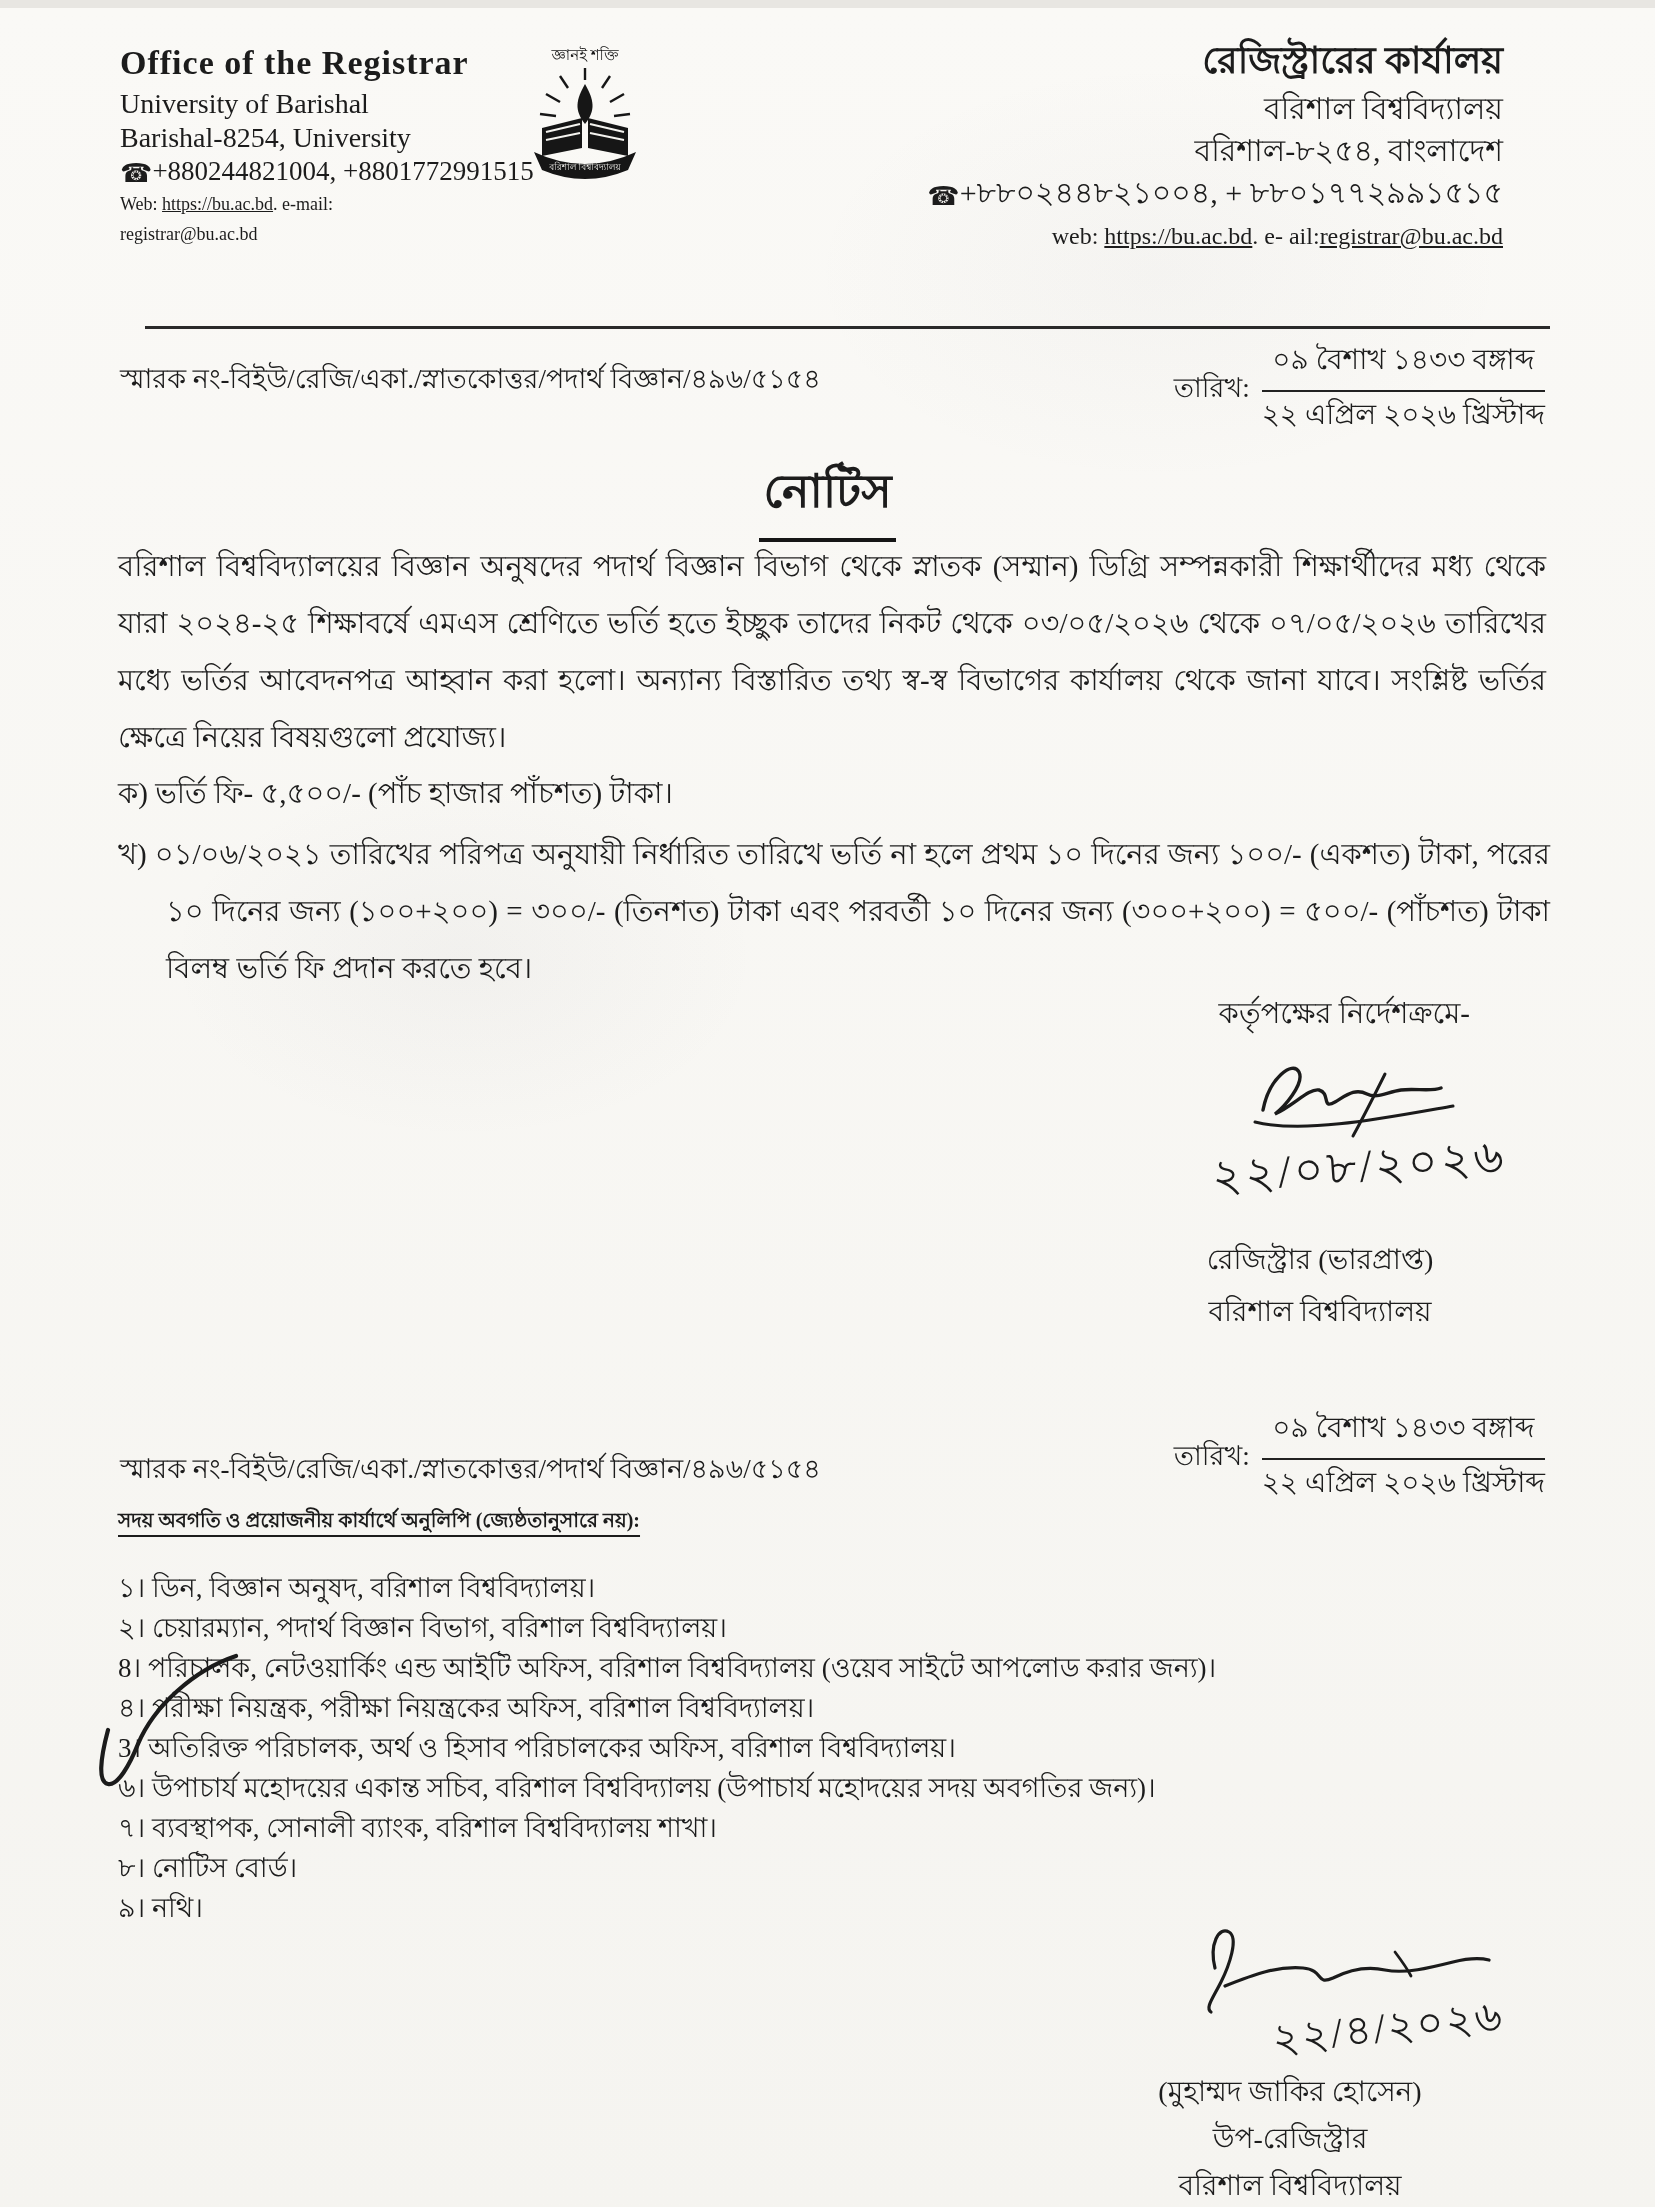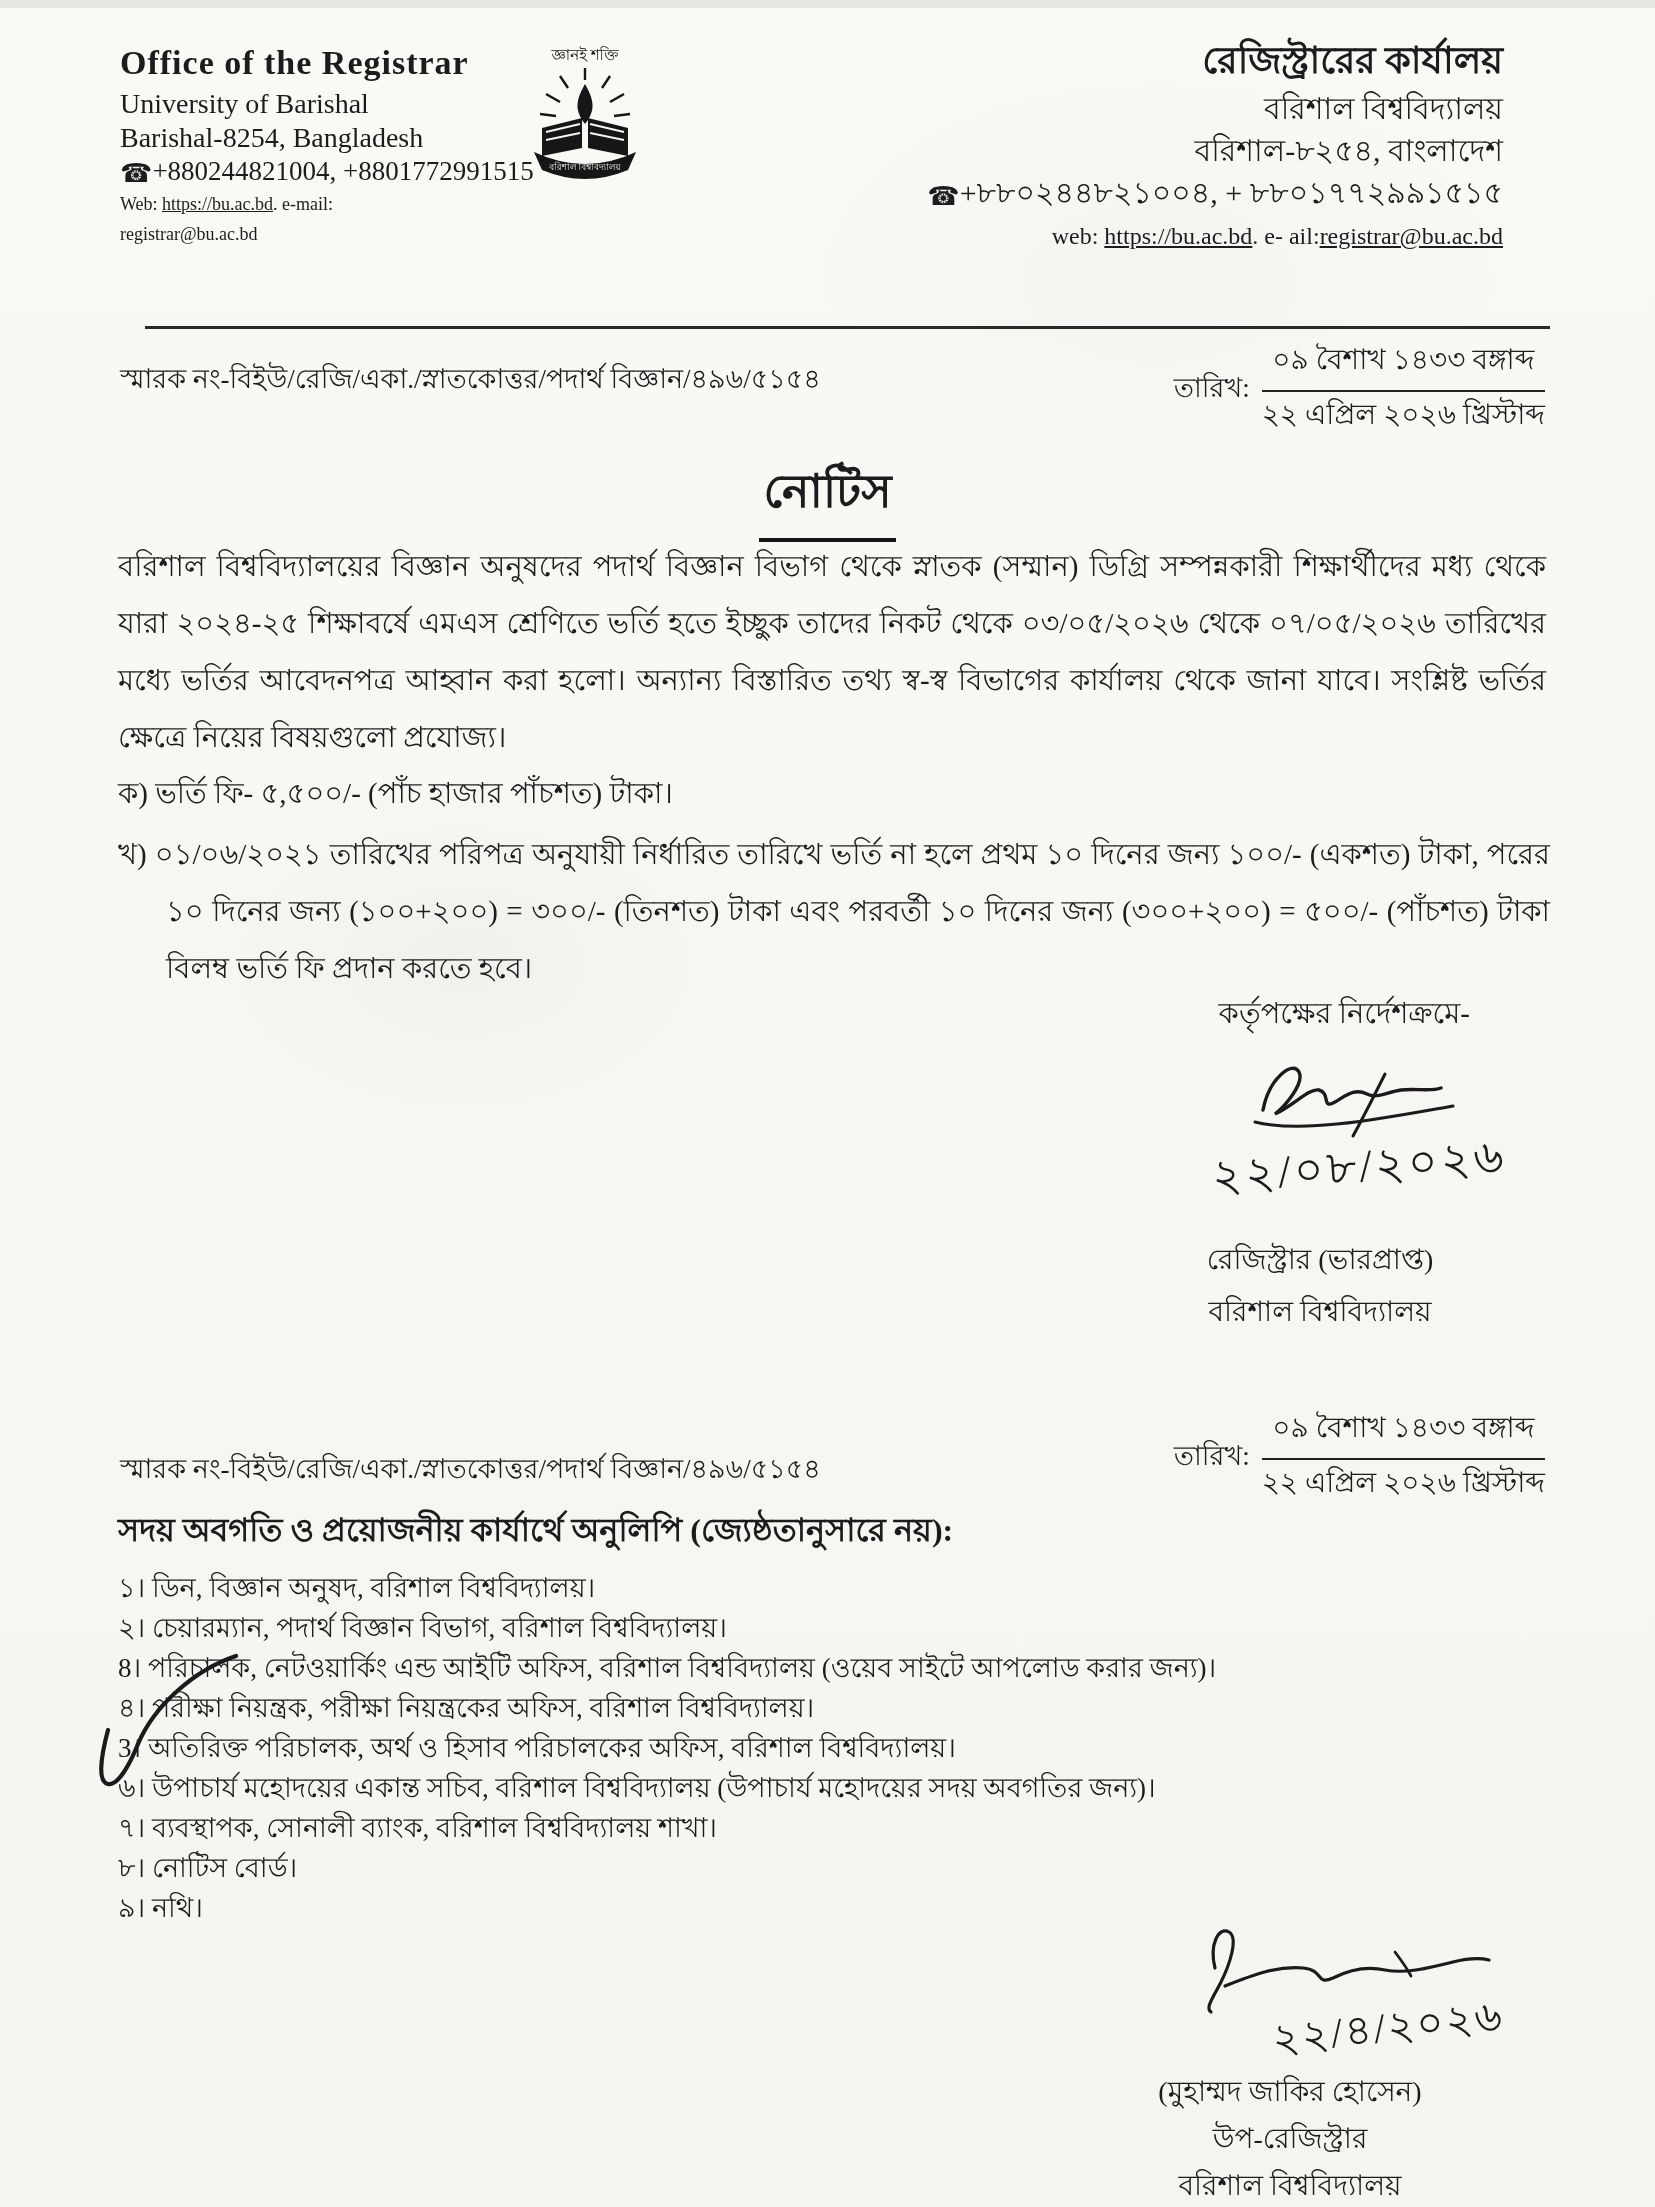--- a/index.html
+++ b/index.html
@@ -38,35 +38,35 @@
   .point-b{left:118px;width:1432px;top:818px;font-size:29px;line-height:57px;text-align:justify;
            padding-left:48px;text-indent:-48px;box-sizing:border-box;}
   
   .by-order{right:185px;top:982px;font-size:29px;}
   .sig-svg{stroke:#1b1b1b;fill:none;stroke-linecap:round;}
   .hand-date1{left:1212px;top:1122px;width:320px;font-size:46px;transform:rotate(-4deg);letter-spacing:3px;}
   .sig1-text{left:1140px;width:360px;top:1226px;text-align:center;font-size:28px;line-height:52px;}
   
   .date-block2{top:1398px;}
   .memo-line2{top:1440px;}
-  .dist-head{left:118px;top:1497px;font-size:32px;font-weight:bold;text-underline-offset:8px;text-decoration-thickness:2px;}
+  .dist-head{left:118px;top:1497px;font-size:20px;font-weight:bold;text-decoration:underline;text-underline-offset:8px;text-decoration-thickness:2px;}
   .dist-list{left:118px;top:1560px;font-size:27px;line-height:40px;list-style:none;margin:0;padding:0;}
   .dist-list div{height:40px;}
   
   .hand-date2{left:1272px;top:1982px;width:320px;font-size:42px;transform:rotate(-6deg);letter-spacing:2px;}
   .sig2-text{left:1080px;width:420px;top:2060px;text-align:center;font-size:28px;line-height:47px;}
 </style>
 </head>
 <body>
 
 <div id="page">
 
   <div class="abs en-office">Office of the Registrar</div>
   <div class="abs en-line" style="top:80px;">University of Barishal</div>
-  <div class="abs en-line" style="top:114px;">Barishal-8254, Bangladesh</div>
+  <div class="abs en-line" style="top:114px;">Barishal-8254, University</div>
   <div class="abs en-line" style="top:148px;font-size:27px;"><span class="phone-icon">☎</span><span>+880244821004, +8801772991515</span></div>
   <div class="abs en-small" style="top:186px;"><span>Web: </span><u class="link">https://bu.ac.bd</u><span>. e-mail:</span></div>
   <div class="abs en-small" style="top:216px;">registrar@bu.ac.bd</div>
 
   <div class="abs" style="left:522px;top:36px;">
     <svg width="126" height="138" viewBox="0 0 126 138">
       <text x="63" y="16" font-size="15" text-anchor="middle" fill="#161616">জ্ঞানই শক্তি</text>
 
       <g stroke="#161616" stroke-width="2.4">
         <line x1="63" y1="24" x2="63" y2="36"></line>

